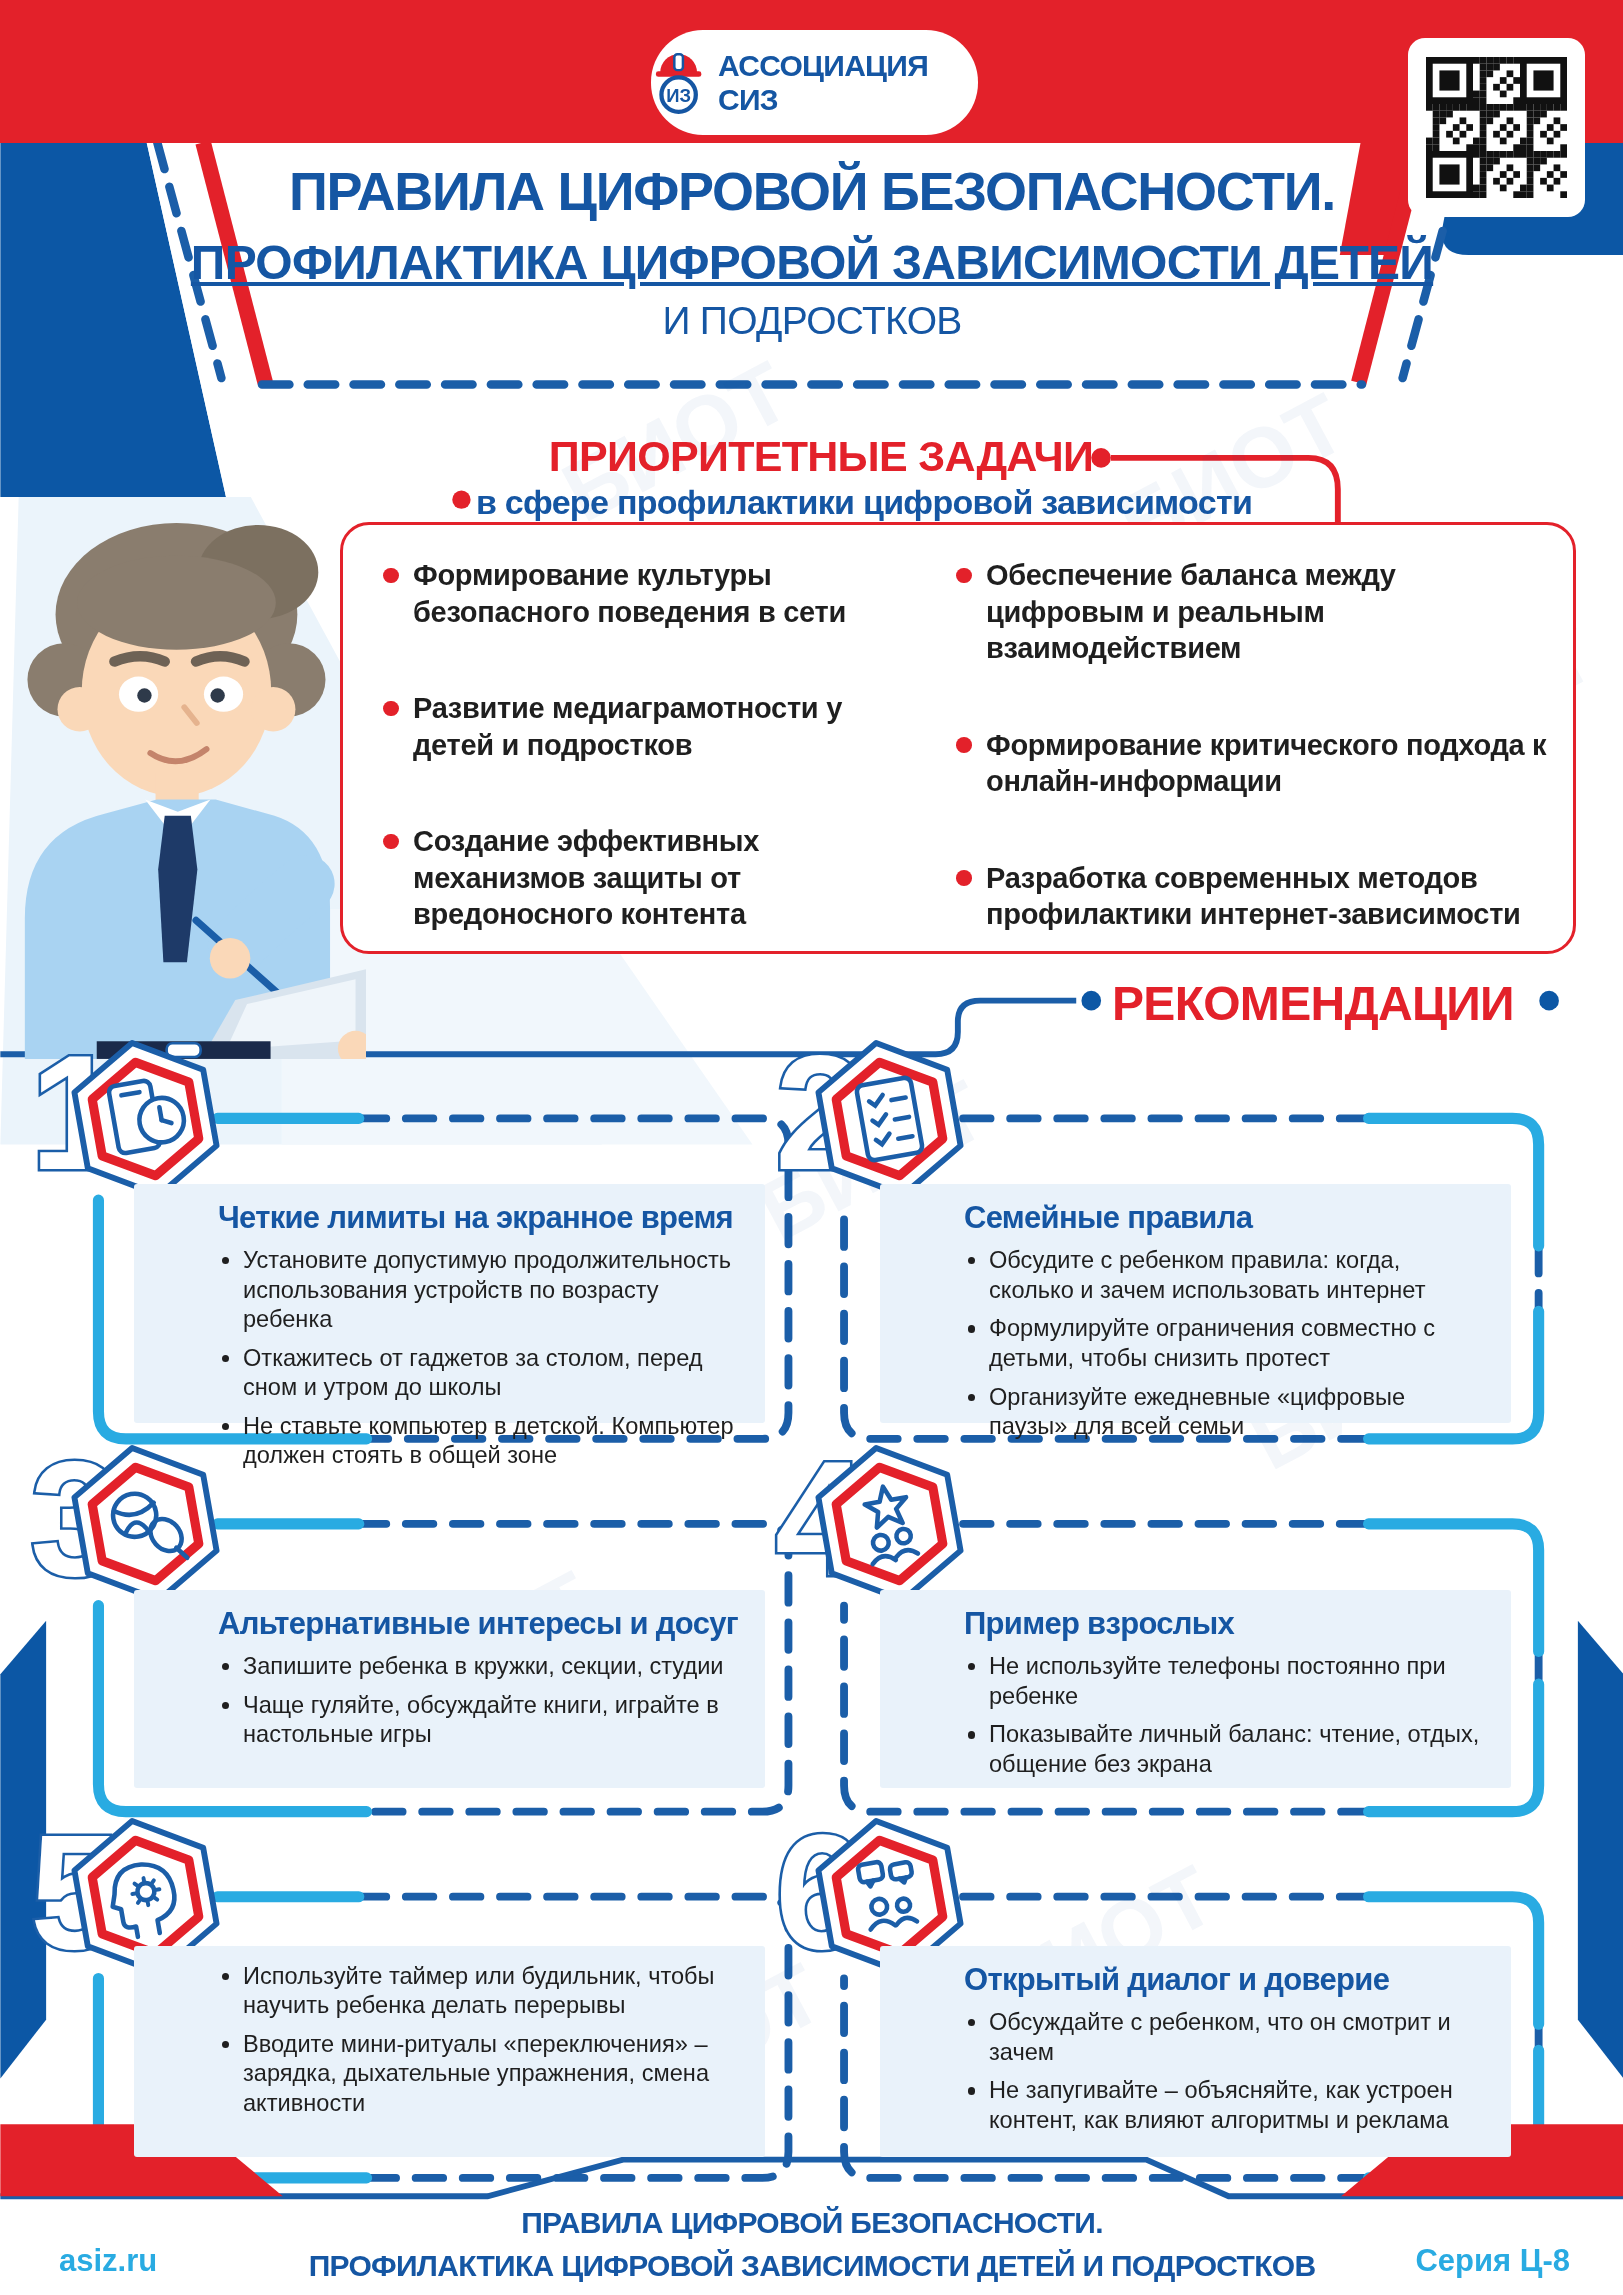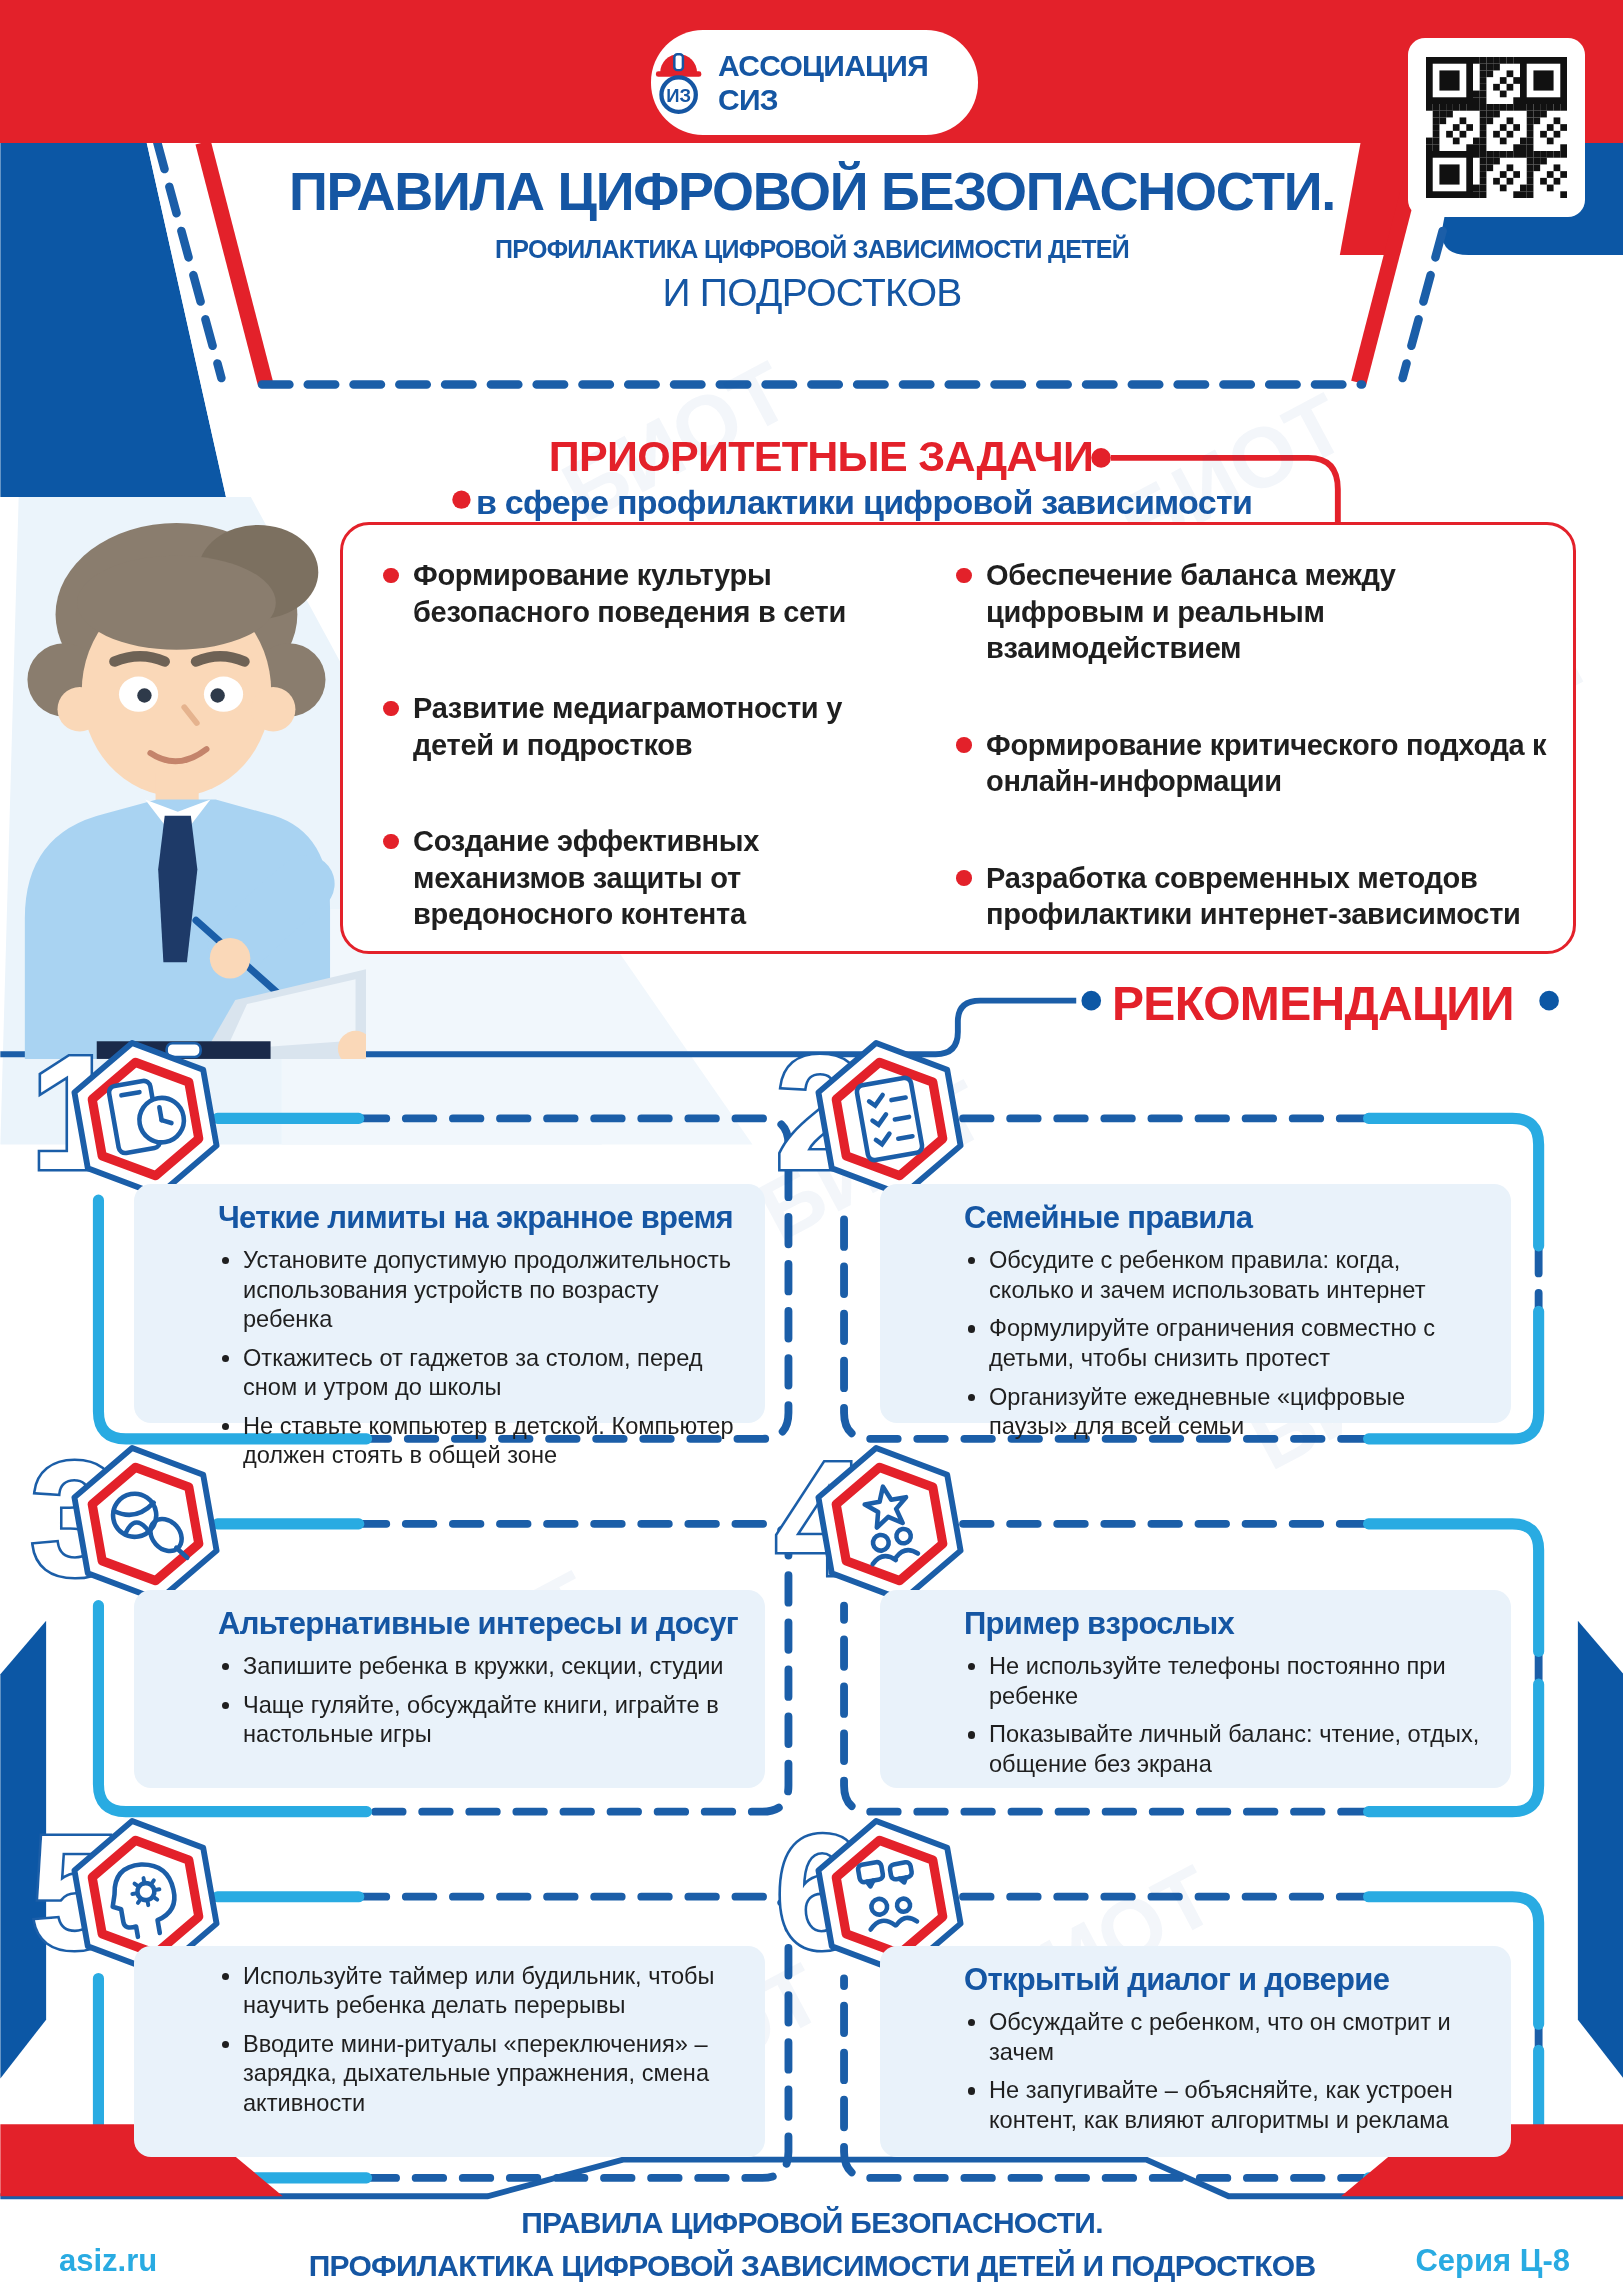--- a/index.html
+++ b/index.html
@@ -10,41 +10,41 @@
   
   .red-band{left:0;top:0;width:1624px;height:143px;background:#E3212A;}
   .logo-pill{left:651px;top:30px;width:327px;height:105px;background:#fff;border-radius:52px;
              display:flex;align-items:center;justify-content:center;gap:11.8px;}
   .logo-text{color:#1556A3;font-size:30px;font-weight:700;letter-spacing:-0.7px;}
   .qr-card{left:1408px;top:38px;width:177px;height:179px;background:#fff;border-radius:17px;
            display:flex;align-items:center;justify-content:center;}
   
   .title-wrap{left:158px;top:160px;width:1308px;text-align:center;color:#1556A3;}
   .title-l1{font-size:54px;font-weight:700;letter-spacing:-1.3px;line-height:1.15;}
-  .title-l2{font-size:25px;font-weight:700;letter-spacing:-0.7px;line-height:1.2;margin-top:11.8px;}
+  .title-l2{font-size:48px;font-weight:700;letter-spacing:-0.7px;line-height:1.2;margin-top:11.8px;text-decoration:underline;}
   .title-l3{font-size:39px;font-weight:400;letter-spacing:-0.7px;line-height:1.2;margin-top:6.5px;}
   
   .prio-head{left:167px;top:432px;width:1308px;text-align:center;color:#E3212A;
              font-size:43px;font-weight:700;letter-spacing:-0.7px;}
   .prio-sub{left:432px;top:483px;width:864px;text-align:center;color:#1556A3;
             font-size:34px;font-weight:700;letter-spacing:-0.7px;}
   .prio-box{left:340px;top:522px;width:1236px;height:432px;background:#fff;
             border:3.9px solid #E3212A;border-radius:29px;box-sizing:border-box;}
   .prio-col{display:flex;flex-direction:column;}
   .prio-col ul{list-style:none;margin:0;padding:0;}
   .prio-col li{position:relative;padding-left:30px;margin-bottom:60px;color:#1F1F1F;
                font-size:29px;font-weight:700;line-height:1.26;letter-spacing:-0.3px;}
   .prio-col li::before{content:"";position:absolute;left:0;top:10.5px;width:15.7px;height:15.7px;
                border-radius:50%;background:#E3212A;}
   .prio-left{left:383px;top:557px;width:533px;}
   .prio-right{left:956px;top:557px;width:592px;}
   
   .reco-head{left:1112px;top:976px;width:406px;color:#E3212A;
              font-size:48px;font-weight:700;letter-spacing:-0.7px;}
-  .card-bg{background:#E9F2FA;border-radius:17px;box-sizing:border-box;
+  .card-bg{background:#E9F2FA;border-radius:3px;box-sizing:border-box;
            padding:15.7px 26px 13px 84px;}
   .card-title{color:#1556A3;font-size:31px;font-weight:700;letter-spacing:-0.7px;margin:0 0 10.5px 0;}
   .card-bg ul{list-style:none;margin:0;padding:0;}
   .card-bg li{position:relative;padding-left:25px;margin-bottom:9.2px;color:#1F1F1F;
               font-size:23.6px;font-weight:400;line-height:1.25;}
   .card-bg li::before{content:"";position:absolute;left:3.9px;top:11px;width:7.2px;height:7.2px;
               border-radius:50%;background:#1F1F1F;}
   .hex-wrap{width:157px;height:170px;transform:rotate(-10deg);}
   
   .foot-center{left:0;top:2206px;width:1624px;text-align:center;color:#1556A3;}

